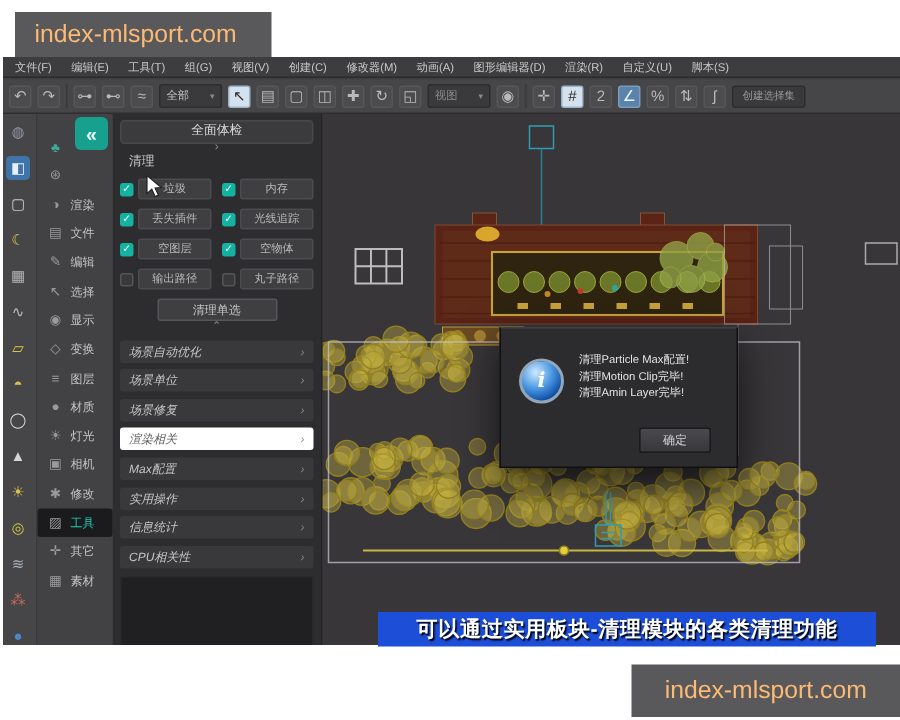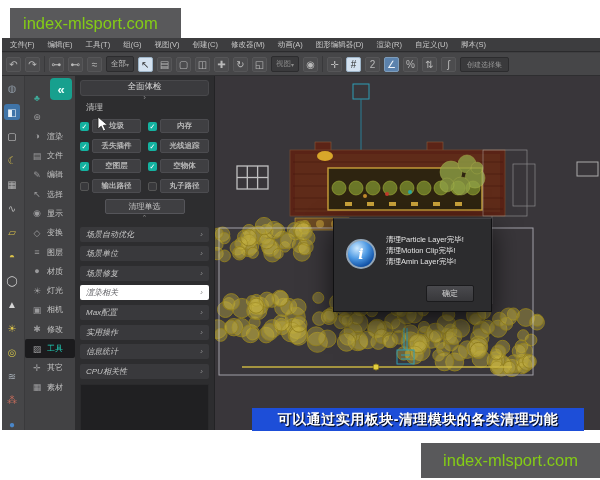--- a/index.html
+++ b/index.html
@@ -1,41 +1,41 @@
 <!DOCTYPE html>
 <html><head>
 <meta charset="utf-8">
 <style>
   html,body{margin:0;padding:0;}
   body{font-family:"Liberation Sans","DejaVu Sans",sans-serif;background:#ffffff;}
   #stage{position:relative;width:600px;height:480px;background:#ffffff;overflow:hidden;}
 
   
-  .wm{background:#59595b;color:#84cc16;font-size:16.5px;display:flex;align-items:center;z-index:9;}
+  .wm{background:#59595b;color:#fdba74;font-size:16.5px;display:flex;align-items:center;z-index:9;}
   .wm-top{position:absolute;left:10px;top:8px;width:158px;height:30px;padding-left:13px;}
   .wm-bottom{position:absolute;left:421px;top:443px;width:179px;height:35px;justify-content:center;}
 
   
   .ui{position:absolute;left:0;top:38px;width:600px;height:392px;background:#3f3f41;overflow:hidden;}
   .left-edge{position:absolute;left:0;top:38px;width:2px;height:400px;background:#ffffff;z-index:8;}
 
   
   .menubar{position:absolute;left:0;top:0;width:600px;height:14px;background:#3d3d3f;border-bottom:1px solid #2b2b2d;
     display:flex;align-items:center;gap:13px;padding-left:10px;box-sizing:border-box;}
   .menu-item{font-size:7.5px;color:#c9c9c9;white-space:nowrap;}
 
   
   .toolbar{position:absolute;left:0;top:15px;width:600px;height:23px;background:#464648;border-bottom:1px solid #2e2e30;
     display:flex;align-items:center;gap:4px;padding-left:6px;box-sizing:border-box;}
   .tb-icon{width:15px;height:15px;flex:none;display:flex;align-items:center;justify-content:center;
     font-size:10px;color:#b9b9b9;background:#4c4c4e;border:1px solid #565658;border-radius:2px;box-sizing:border-box;}
   .tb-icon.light{background:#d4e2f0;color:#2b2b2b;border-color:#9db4c8;}
   .tb-icon.blue{background:#5b82ad;color:#eef4fa;border-color:#7d9cba;}
   .tb-sep{width:1px;height:16px;background:#39393b;flex:none;}
-  .tb-dd{display:flex;align-items:center;gap:0;height:14px;padding:0 4px;background:#3a3a3c;border:1px solid #2c2c2e;
+  .tb-dd{display:flex;align-items:center;gap:14px;height:14px;padding:0 4px;background:#3a3a3c;border:1px solid #2c2c2e;
     border-radius:2px;font-size:7.5px;color:#c5c5c5;flex:none;white-space:nowrap;}
   .tb-dd.dim{color:#8a8a8a;}
   .tb-dd .car{font-size:6px;color:#8a8a8a;}
   .tb-box{height:13px;line-height:13px;padding:0 6px;background:#3a3a3c;border:1px solid #2c2c2e;border-radius:2px;
     font-size:7px;color:#999;flex:none;white-space:nowrap;}
 
   
   .bodyrow{position:absolute;left:0;top:38px;width:600px;height:362px;display:flex;}
   .rail1{width:25px;flex:none;background:#464648;border-right:1px solid #3a3a3c;display:flex;flex-direction:column;
     align-items:center;padding-top:4px;box-sizing:border-box;}
@@ -50,21 +50,21 @@
   .nav-row.sel{background:#1b1b1d;border-radius:2px;}
   .nav-row.sel .nav-label{color:#1fc9b2;}
 
   
   .panel{width:140px;flex:none;background:#2d2d2f;border-right:1px solid #232325;box-sizing:border-box;
     padding:4px 5px;overflow:hidden;}
   .p-header{height:16px;background:#3b3b3e;border:1px solid #48484b;border-radius:3px;display:flex;align-items:center;
     justify-content:space-between;padding:0 6px;font-size:8.5px;color:#dadada;box-sizing:border-box;flex-direction:column;}
   .p-arrow{color:#8d8d8f;font-size:8px;}
   .p-sec{font-size:8.5px;color:#c9c9c9;margin:6px 2px 5px 6px;}
-  .cb-grid{display:grid;grid-template-columns:1fr 1fr;column-gap:7px;row-gap:6px;font-weight:bold;}
+  .cb-grid{display:grid;grid-template-columns:1fr 1fr;column-gap:7px;row-gap:6px;}
   .cb-cell{display:flex;align-items:center;gap:3px;}
   .cb-box{width:9px;height:9px;border-radius:2px;background:#14b2a0;color:#fff;font-size:7px;line-height:9px;
     text-align:center;flex:none;box-sizing:border-box;}
   .cb-box.un{background:#39393c;border:1px solid #555;}
   .cb-btn{flex:1;height:12px;background:#3f3f42;border:1px solid #4c4c50;border-radius:2px;font-size:7.5px;color:#b8b8b8;
     display:flex;align-items:center;justify-content:center;white-space:nowrap;}
   .p-clean{width:78px;height:13px;margin:6px auto 1px;background:#3f3f42;border:1px solid #55555a;border-radius:2px;
     font-size:8px;color:#c5c5c5;display:flex;align-items:center;justify-content:center;}
   .p-caret{text-align:center;color:#8a8a8a;font-size:7px;height:7px;line-height:6px;}
   .pm-item{height:15px;margin-top:4.6px;background:#39393c;border-radius:2px;display:flex;align-items:center;
@@ -599,21 +599,21 @@
           </g>
         </svg>
       </div>
     </div>
 
     <div class="dialog">
       <div class="dlg-icon">
           <span>i</span>
         </div>
       <div class="dlg-text" id="dlgtext">
-          <div class="dlg-line">清理Particle Layer完毕!</div>
+          <div class="dlg-line">清理Particle Max配置!</div>
           <div class="dlg-line">清理Motion Clip完毕!</div>
           <div class="dlg-line">清理Amin Layer完毕!</div>
         </div>
       <div class="dlg-ok">确定</div>
     </div>
 
     <svg class="cursor" width="12" height="16">
       <path d="M1,1 L1,13 L4.2,10.2 L6.4,15 L8.6,14 L6.4,9.4 L10.5,9 Z" fill="#ffffff" stroke="#222" stroke-width="0.8"></path>
     </svg>
   </div>

